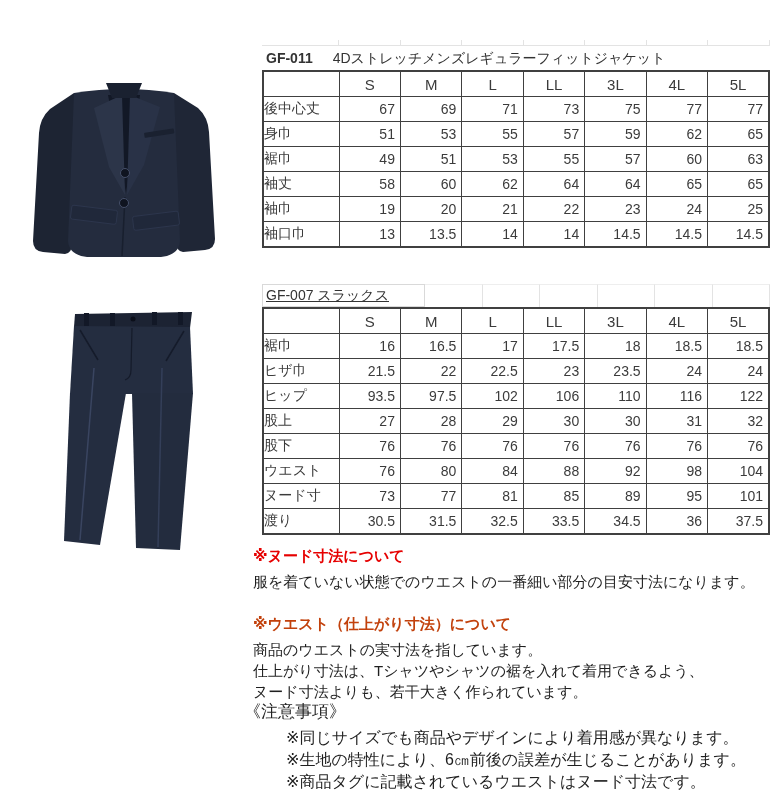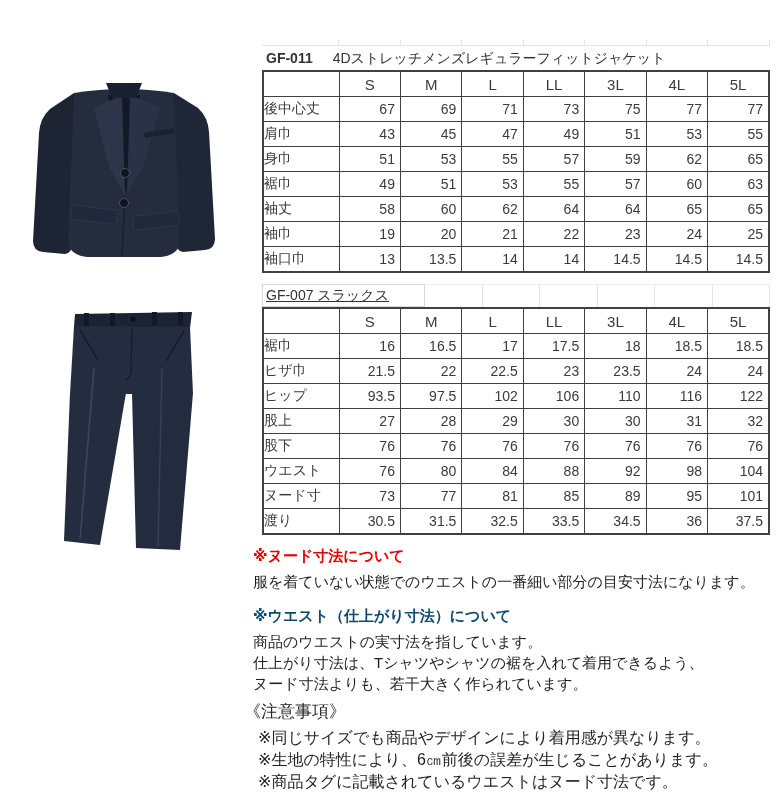--- a/index.html
+++ b/index.html
@@ -90,21 +90,21 @@
     font-weight: bold;
     font-size: 15px;
     margin: 0 0 5px 0;
   }
   .note-line { line-height: 21px; }
   .note-gap { height: 15px; }
 
   #caution-block { left: 244px; top: 700px; width: 534px; color: #1f1f1f; }
   .caution-heading { font-size: 17px; line-height: 24px; margin-bottom: 3px; }
   .caution-items { padding-left: 14px; }
-  .caution-items .note-line { line-height: 22px; }
+  .caution-items .note-line { line-height: 22px; margin-left: 28px; }
 </style>
 </head>
 <body>
 
 <div class="abs" id="jacket-photo">
   <svg width="228" height="226" viewBox="0 0 228 226">
 
     <path d="M64,48 L40,64 Q30,73 29,88 L23,196 Q23,206 33,207 L55,209 Q62,208 62,199 L66,108 Z" fill="#1d2433"></path>
     <path d="M164,48 L188,63 Q198,72 199,87 L205,194 Q205,204 195,205 L173,207 Q166,206 166,197 L162,108 Z" fill="#1f2636"></path>
 
@@ -197,30 +197,20 @@
           <th class="rowlabel">後中心丈</th>
           <td class="val">67</td>
           <td class="val">69</td>
           <td class="val">71</td>
           <td class="val">73</td>
           <td class="val">75</td>
           <td class="val">77</td>
           <td class="val">77</td>
         </tr>
         <tr>
-          <th class="rowlabel">肩巾</th>
-          <td class="val">43</td>
-          <td class="val">45</td>
-          <td class="val">47</td>
-          <td class="val">49</td>
-          <td class="val">51</td>
-          <td class="val">53</td>
-          <td class="val">55</td>
-        </tr>
-        <tr>
           <th class="rowlabel">身巾</th>
           <td class="val">51</td>
           <td class="val">53</td>
           <td class="val">55</td>
           <td class="val">57</td>
           <td class="val">59</td>
           <td class="val">62</td>
           <td class="val">65</td>
         </tr>
         <tr>
@@ -382,21 +372,21 @@
           <td class="val">37.5</td>
         </tr>
       </tbody>
     </table>
 </div>
 
 <div class="abs" id="notes-block">
   <div class="note-heading" id="nude-heading" style="color: rgb(230, 0, 0);">※ヌード寸法について</div>
   <div class="note-line">服を着ていない状態でのウエストの一番細い部分の目安寸法になります。</div>
   <div class="note-gap"></div>
-  <div class="note-heading" id="waist-heading" style="color: #0c4a6e;">※ウエスト（仕上がり寸法）について</div>
+  <div class="note-heading" id="waist-heading" style="color: #c2410c; margin-top: 8px;">※ウエスト（仕上がり寸法）について</div>
   <div class="note-line">商品のウエストの実寸法を指しています。</div>
   <div class="note-line">仕上がり寸法は、Tシャツやシャツの裾を入れて着用できるよう、</div>
   <div class="note-line">ヌード寸法よりも、若干大きく作られています。</div>
 </div>
 
 <div class="abs" id="caution-block">
   <div class="caution-heading">《注意事項》</div>
   <div class="caution-items">
     <div class="note-line">※同じサイズでも商品やデザインにより着用感が異なります。</div>
     <div class="note-line">※生地の特性により、6㎝前後の誤差が生じることがあります。</div>

